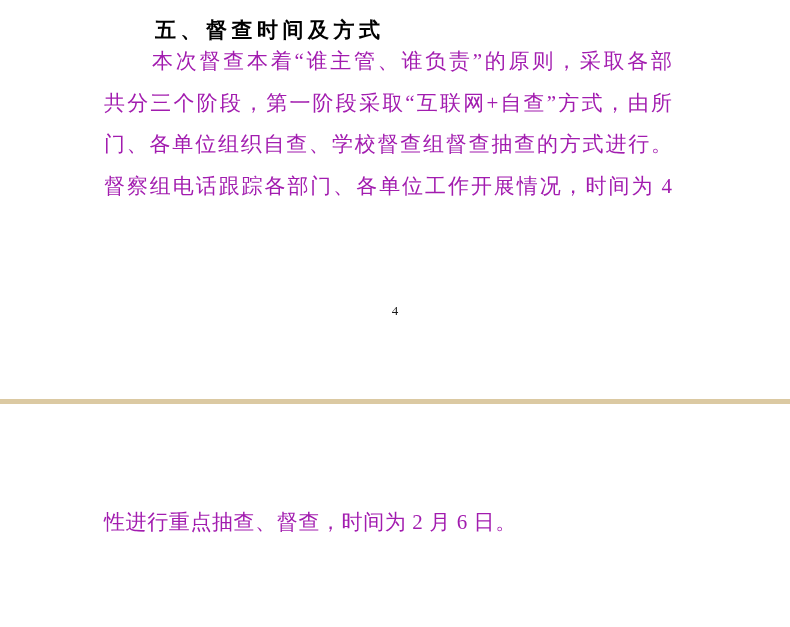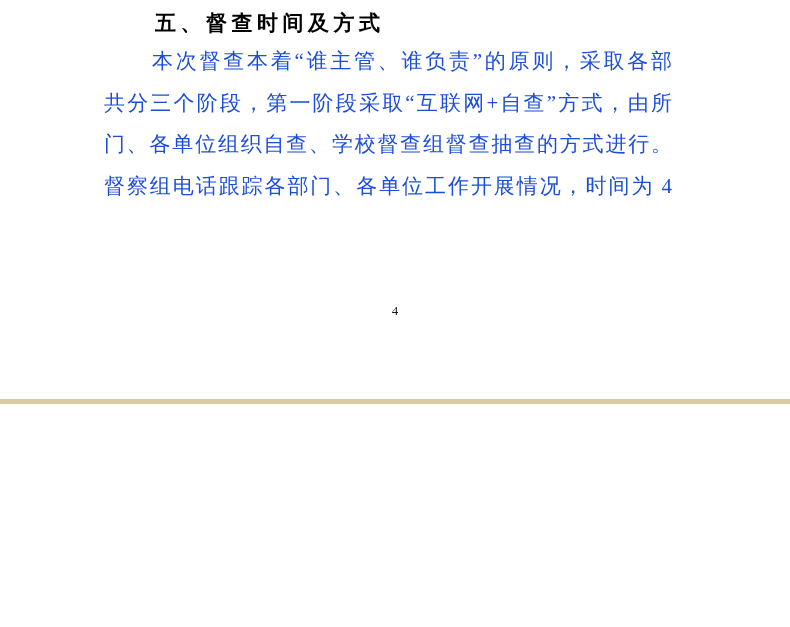--- a/index.html
+++ b/index.html
@@ -9,34 +9,34 @@
     width: 790px;
     height: 627px;
     background: #ffffff;
     overflow: hidden;
     font-family: "Liberation Serif", "DejaVu Serif", serif;
     color: #121212;
   }
   .heading {
     position: absolute;
     left: 155px;
-    top: 9px;
+    top: 16px;
     font-family: "Liberation Sans", "DejaVu Sans", sans-serif;
     font-weight: 700;
     font-size: 21px;
     letter-spacing: 4.5px;
     white-space: nowrap;
     color: #000000;
   }
   .body-block {
     position: absolute;
     left: 104px;
     width: 568px;
     font-size: 21px;
-    color: #1d4ed8;
+    color: #a21caf;
   }
   .block-p1 { top: 41px;  line-height: 41.6px; }
   .block-p2 { top: 501px; line-height: 42.5px; }
   .line {
     width: 100%;
     text-align: justify;
     text-align-last: justify;
     white-space: normal;
   }
   .line.indent { padding-left: 48px; }
@@ -75,15 +75,16 @@
     <div class="line">共分三个阶段，第一阶段采取“互联网+自查”方式，由所</div>
     <div class="line">门、各单位组织自查、学校督查组督查抽查的方式进行。</div>
     <div class="line">督察组电话跟踪各部门、各单位工作开展情况，时间为 4</div>
   </div>
 
   <div class="page-number">4</div>
 
   <div class="page-break" style="background: rgb(219, 201, 162);"></div>
 
   <div class="body-block block-p2">
+    <div class="line last">性进行重点抽查、督查，时间为 2 月 6 日。</div>
   </div>
 
 </div>
 
 </body></html>

